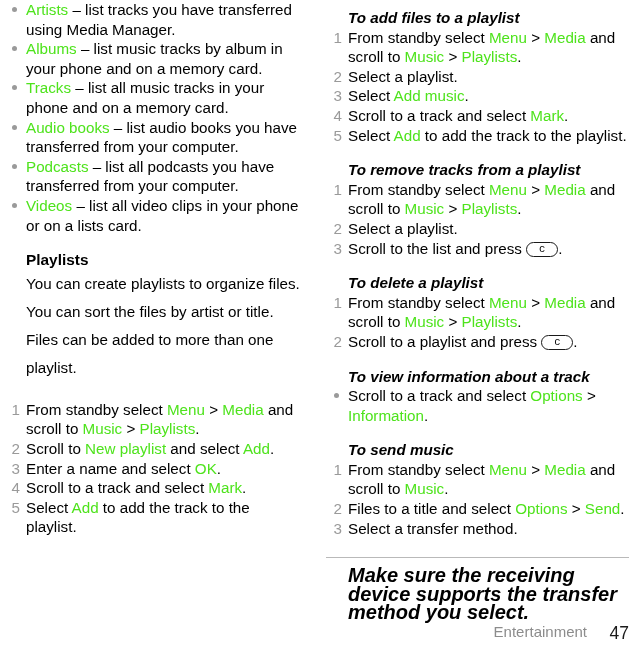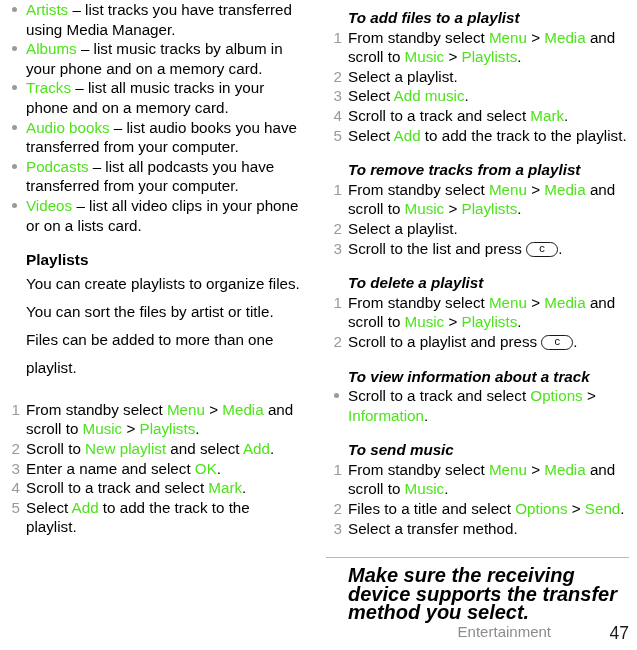--- a/index.html
+++ b/index.html
@@ -193,21 +193,20 @@
   .footer .chapter {
     color: #8c8c8c;
     font-size: 15px;
   }
   .footer .pageno {
     color: #1a1a1a;
     font-size: 17.5px;
     font-weight: normal;
     min-width: 24px;
     text-align: right;
-    margin-left: 36px;
   }
 </style>
 </head>
 <body>
 
 <div class="page">
   <div class="columns">
 
     <div class="col col-left">
 

